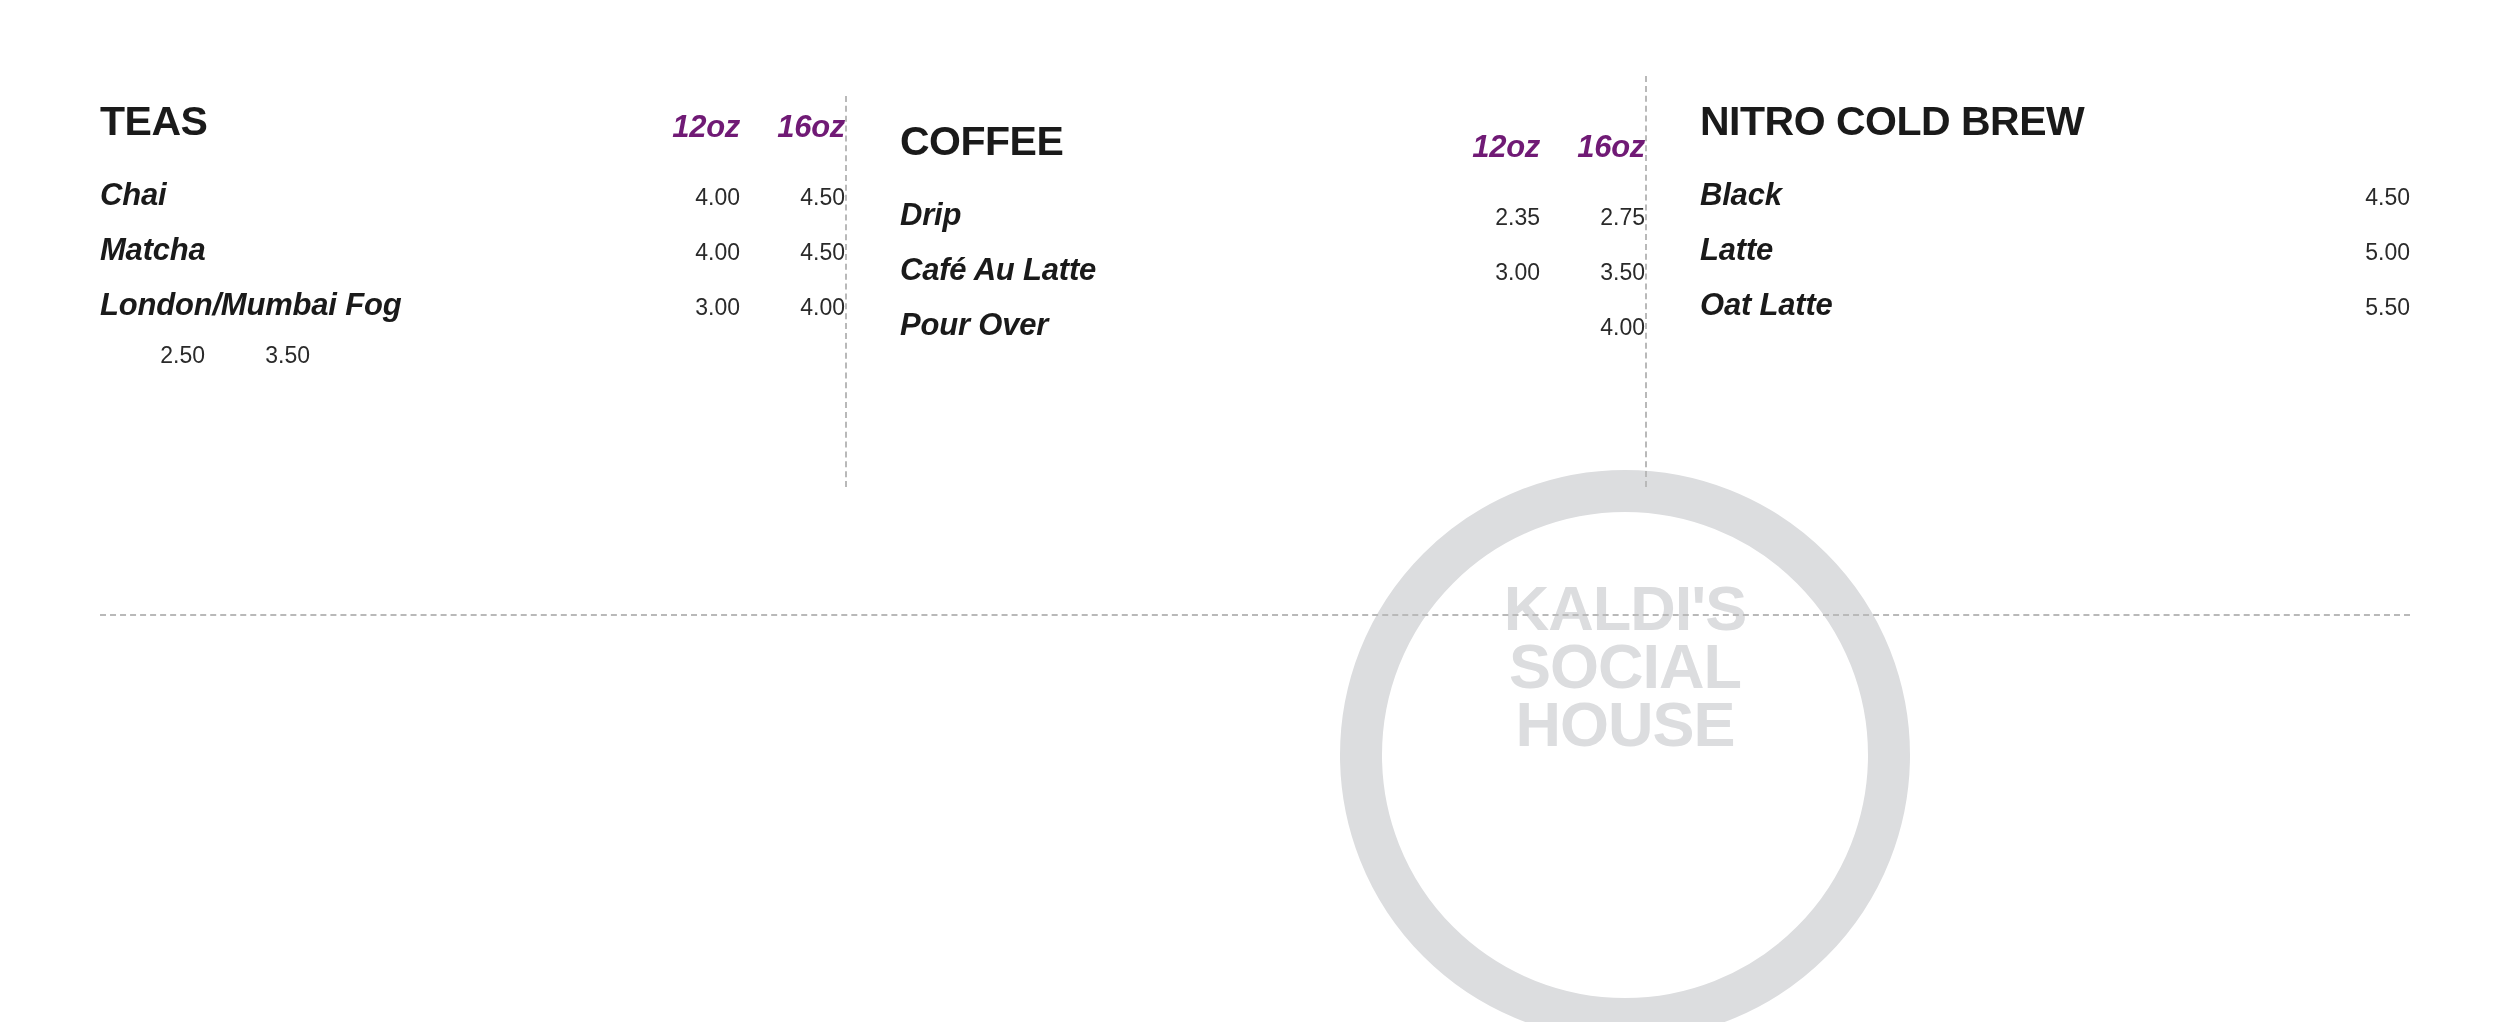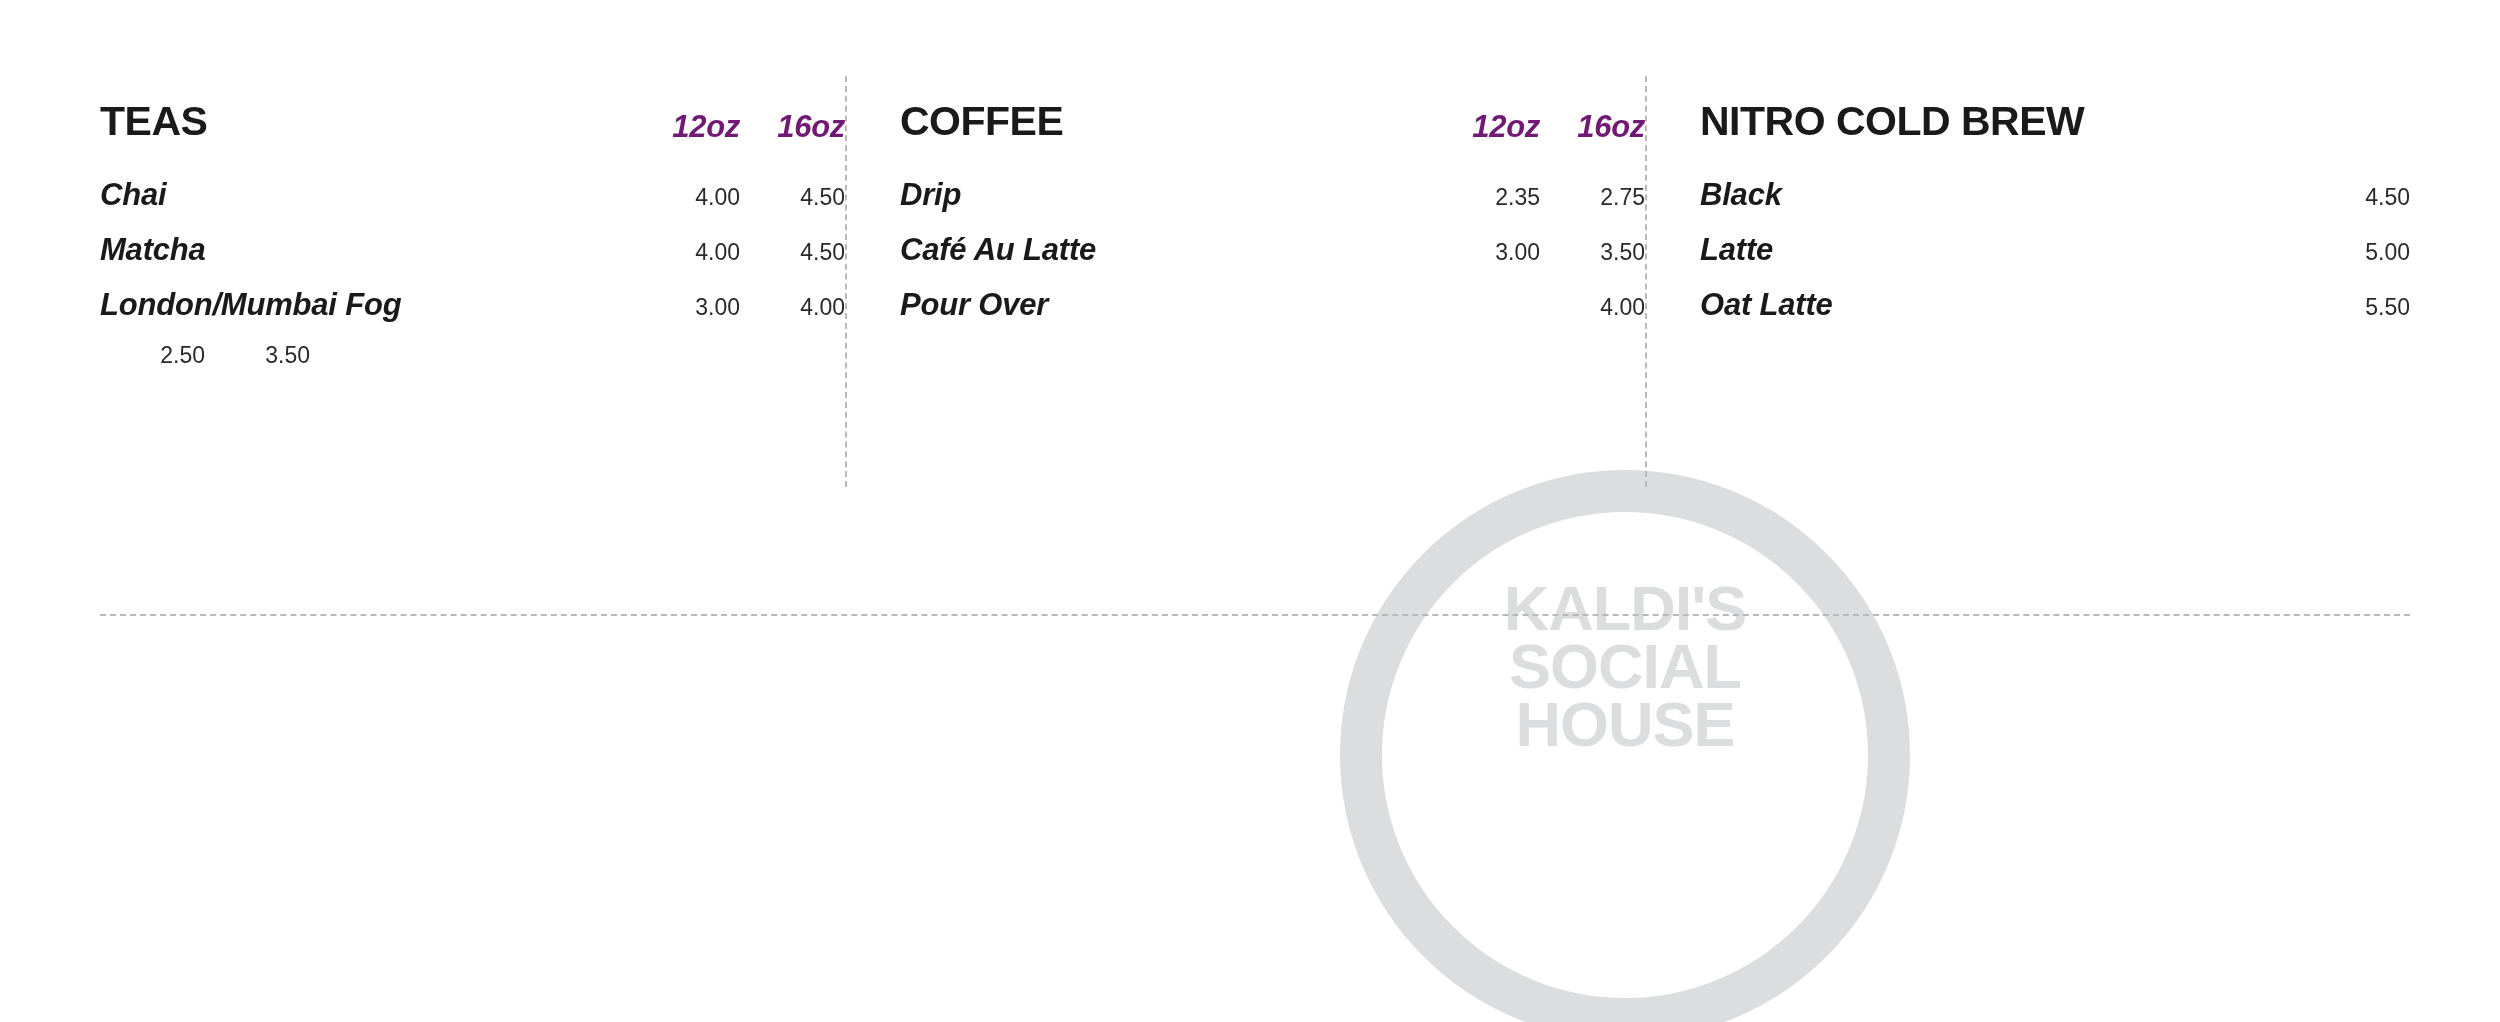--- a/index.html
+++ b/index.html
@@ -60,21 +60,21 @@
     left: 100px;
     top: 98px;
     width: 2310px;
     display: flex;
   }
   .col {
     position: relative;
     padding-right: 0;
   }
   .col.teas { width: 745px; }
-  .col.coffee { width: 800px; padding-left: 55px; }
+  .col.coffee { width: 800px; padding-left: 55px; margin-top: 20px; }
   .col.nitro { width: 765px; padding-left: 55px; }
 
   .col.coffee::before,
   .col.nitro::before {
     content: "";
     position: absolute;
     left: 0;
     top: -22px;
     bottom: -90px;
     border-left: 2px dashed #b9b9b9;

